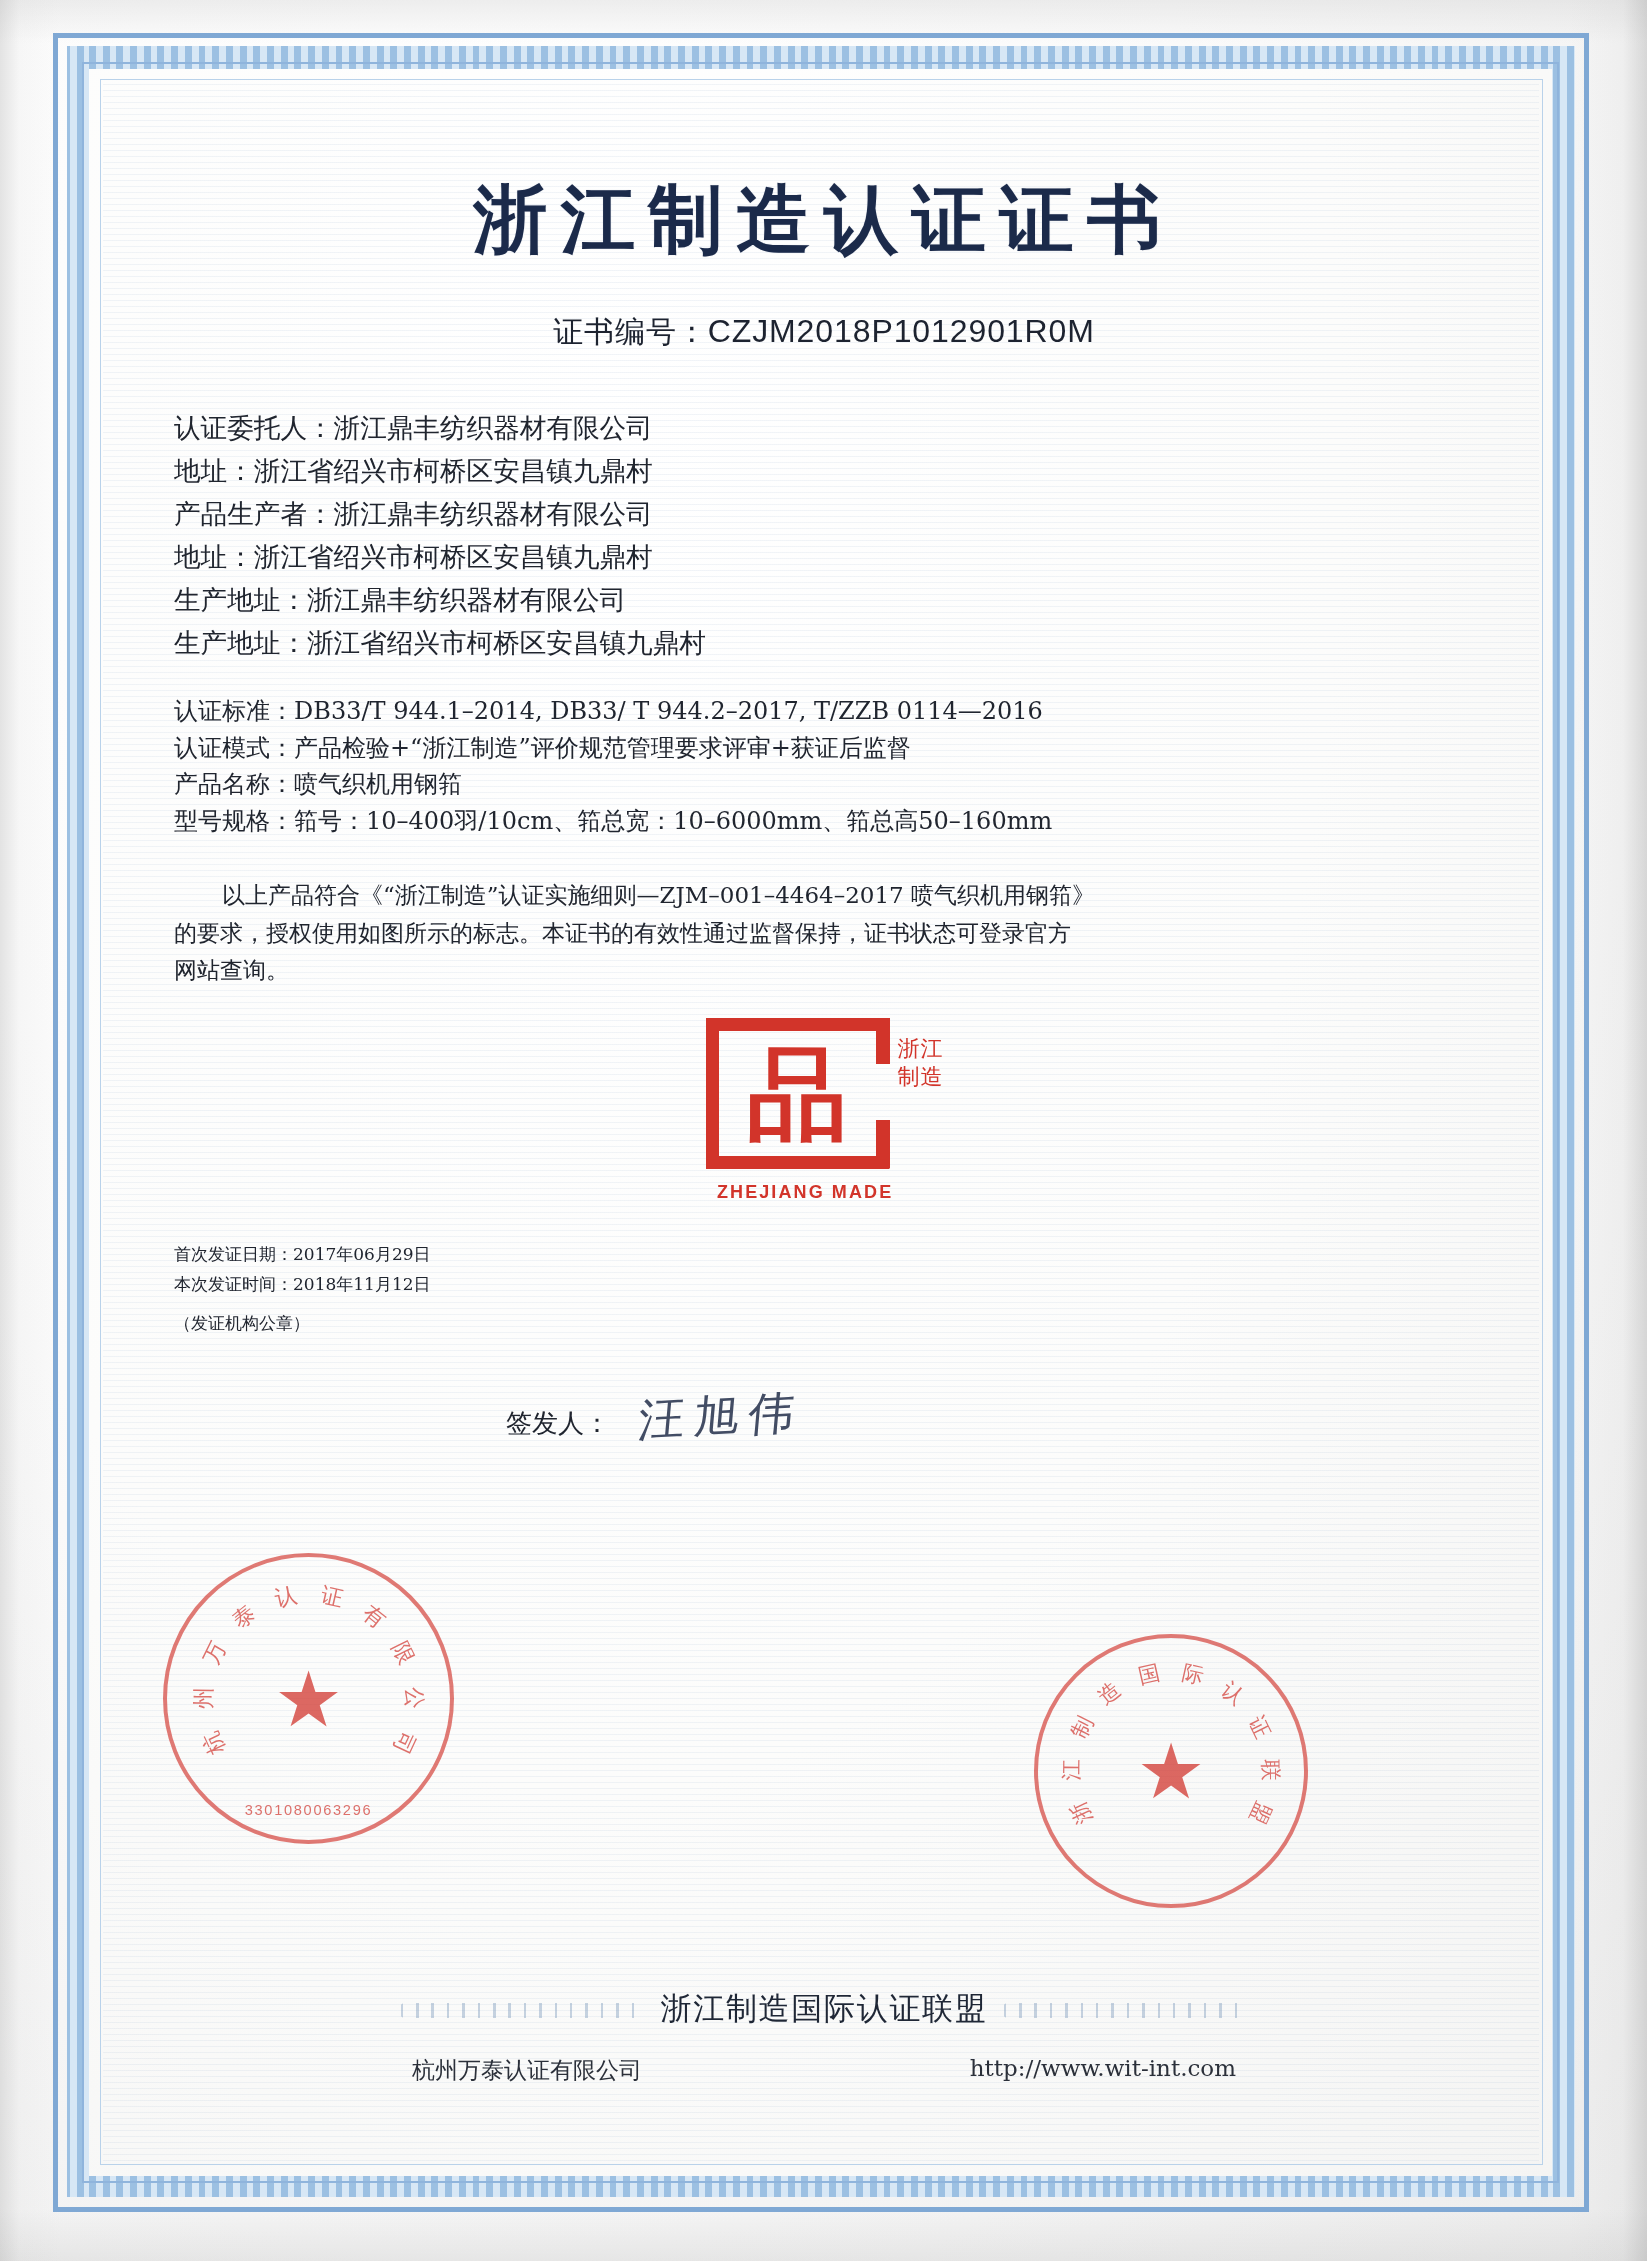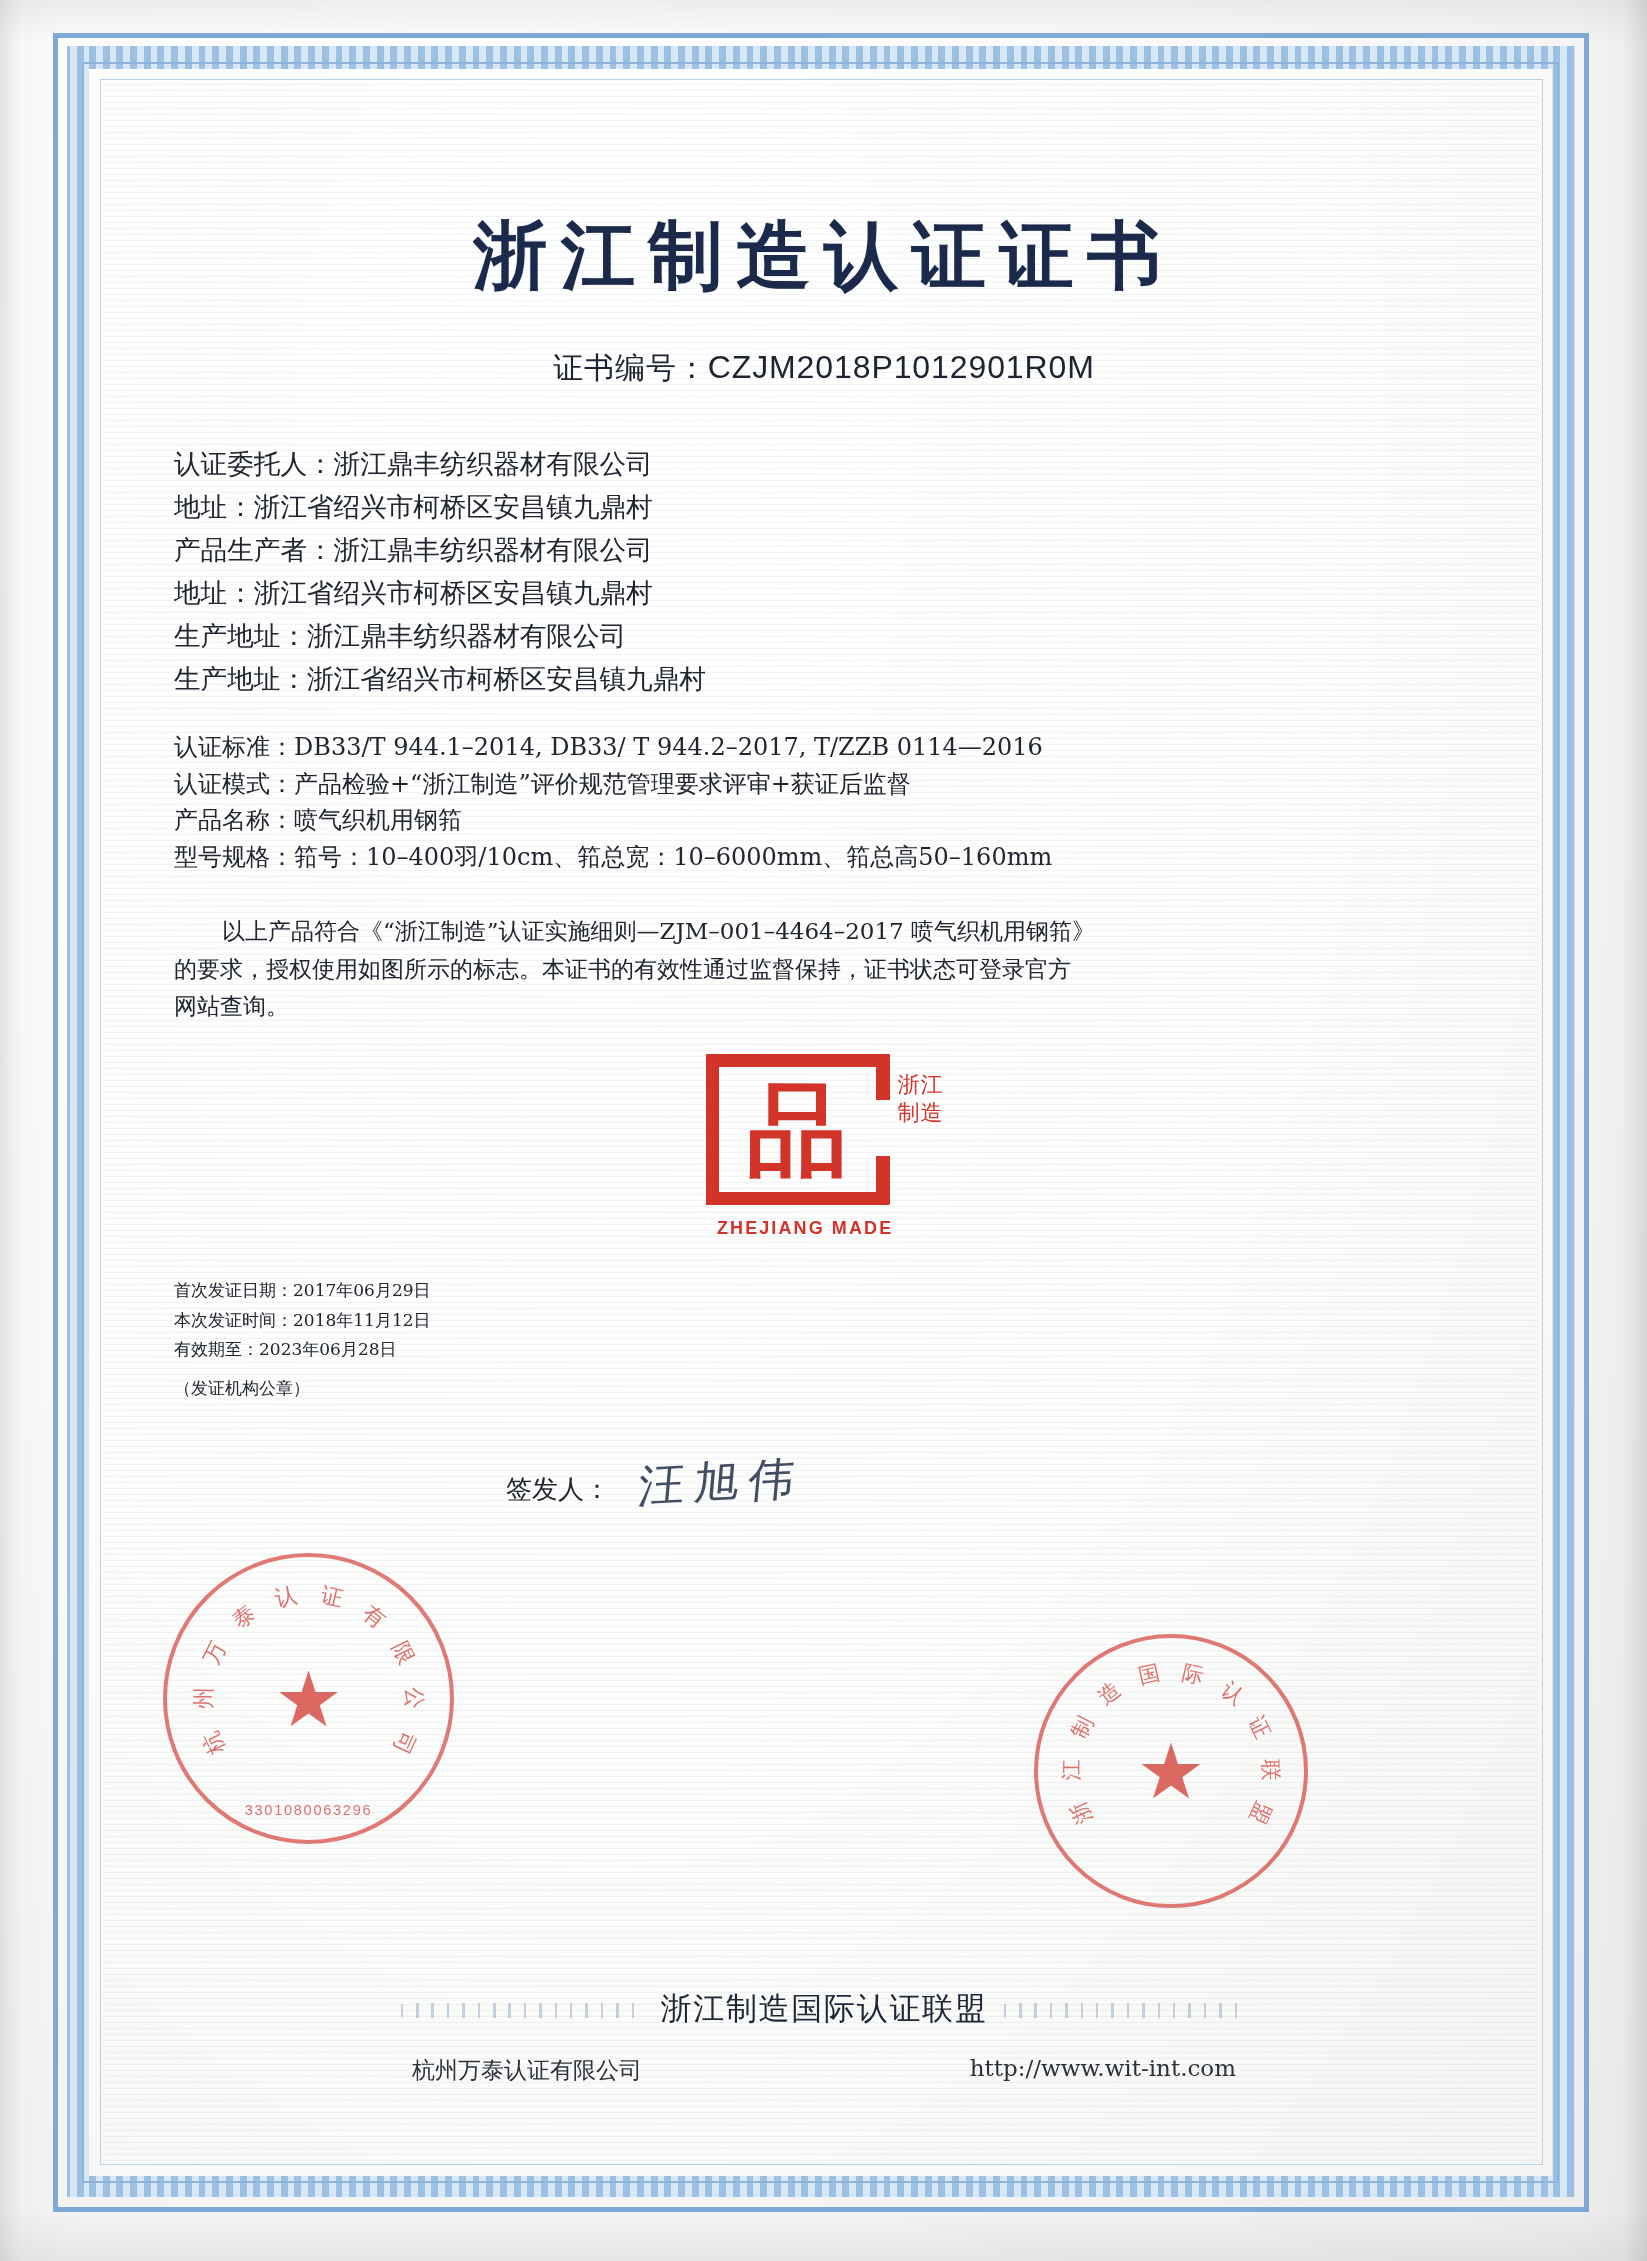--- a/index.html
+++ b/index.html
@@ -114,21 +114,21 @@
     color: #2b2f3a;
   }
 
   .cert-title {
     text-align: center;
     font-family: Liberation Sans, sans-serif;
     font-size: 74px;
     letter-spacing: 13.7px;
     color: #1b2a4a;
     font-weight: 700;
-    margin-top: 113px;
+    margin-top: 77px;
     text-shadow: 0 0 0.9px rgba(40,60,100,0.35);
   }
 
   .cert-number {
     text-align: center;
     margin-top: 41px;
     font-size: 32px;
     letter-spacing: 0.9px;
     color: #1d2330;
     font-family: "Liberation Sans", sans-serif;
@@ -409,21 +409,20 @@
           <div>浙江</div>
           <div>制造</div>
         </div>
         <div class="enname">ZHEJIANG MADE</div>
       </div>
     </div>
 
     <div class="dates">
       <div><span>首次发证日期：</span><span>2017年06月29日</span></div>
       <div><span>本次发证时间：</span><span>2018年11月12日</span></div>
-      <div><span>有效期至：</span><span>2023年06月28日</span></div>
       <div class="seal-note">（发证机构公章）</div>
     </div>
 
     <div class="signer-row">
       <span>签发人：</span>
       <span class="signature">汪旭伟</span>
     </div>
 
     <div class="footer-org">
       <span class="flourish"></span><span>浙江制造国际认证联盟</span><span class="flourish"></span>

